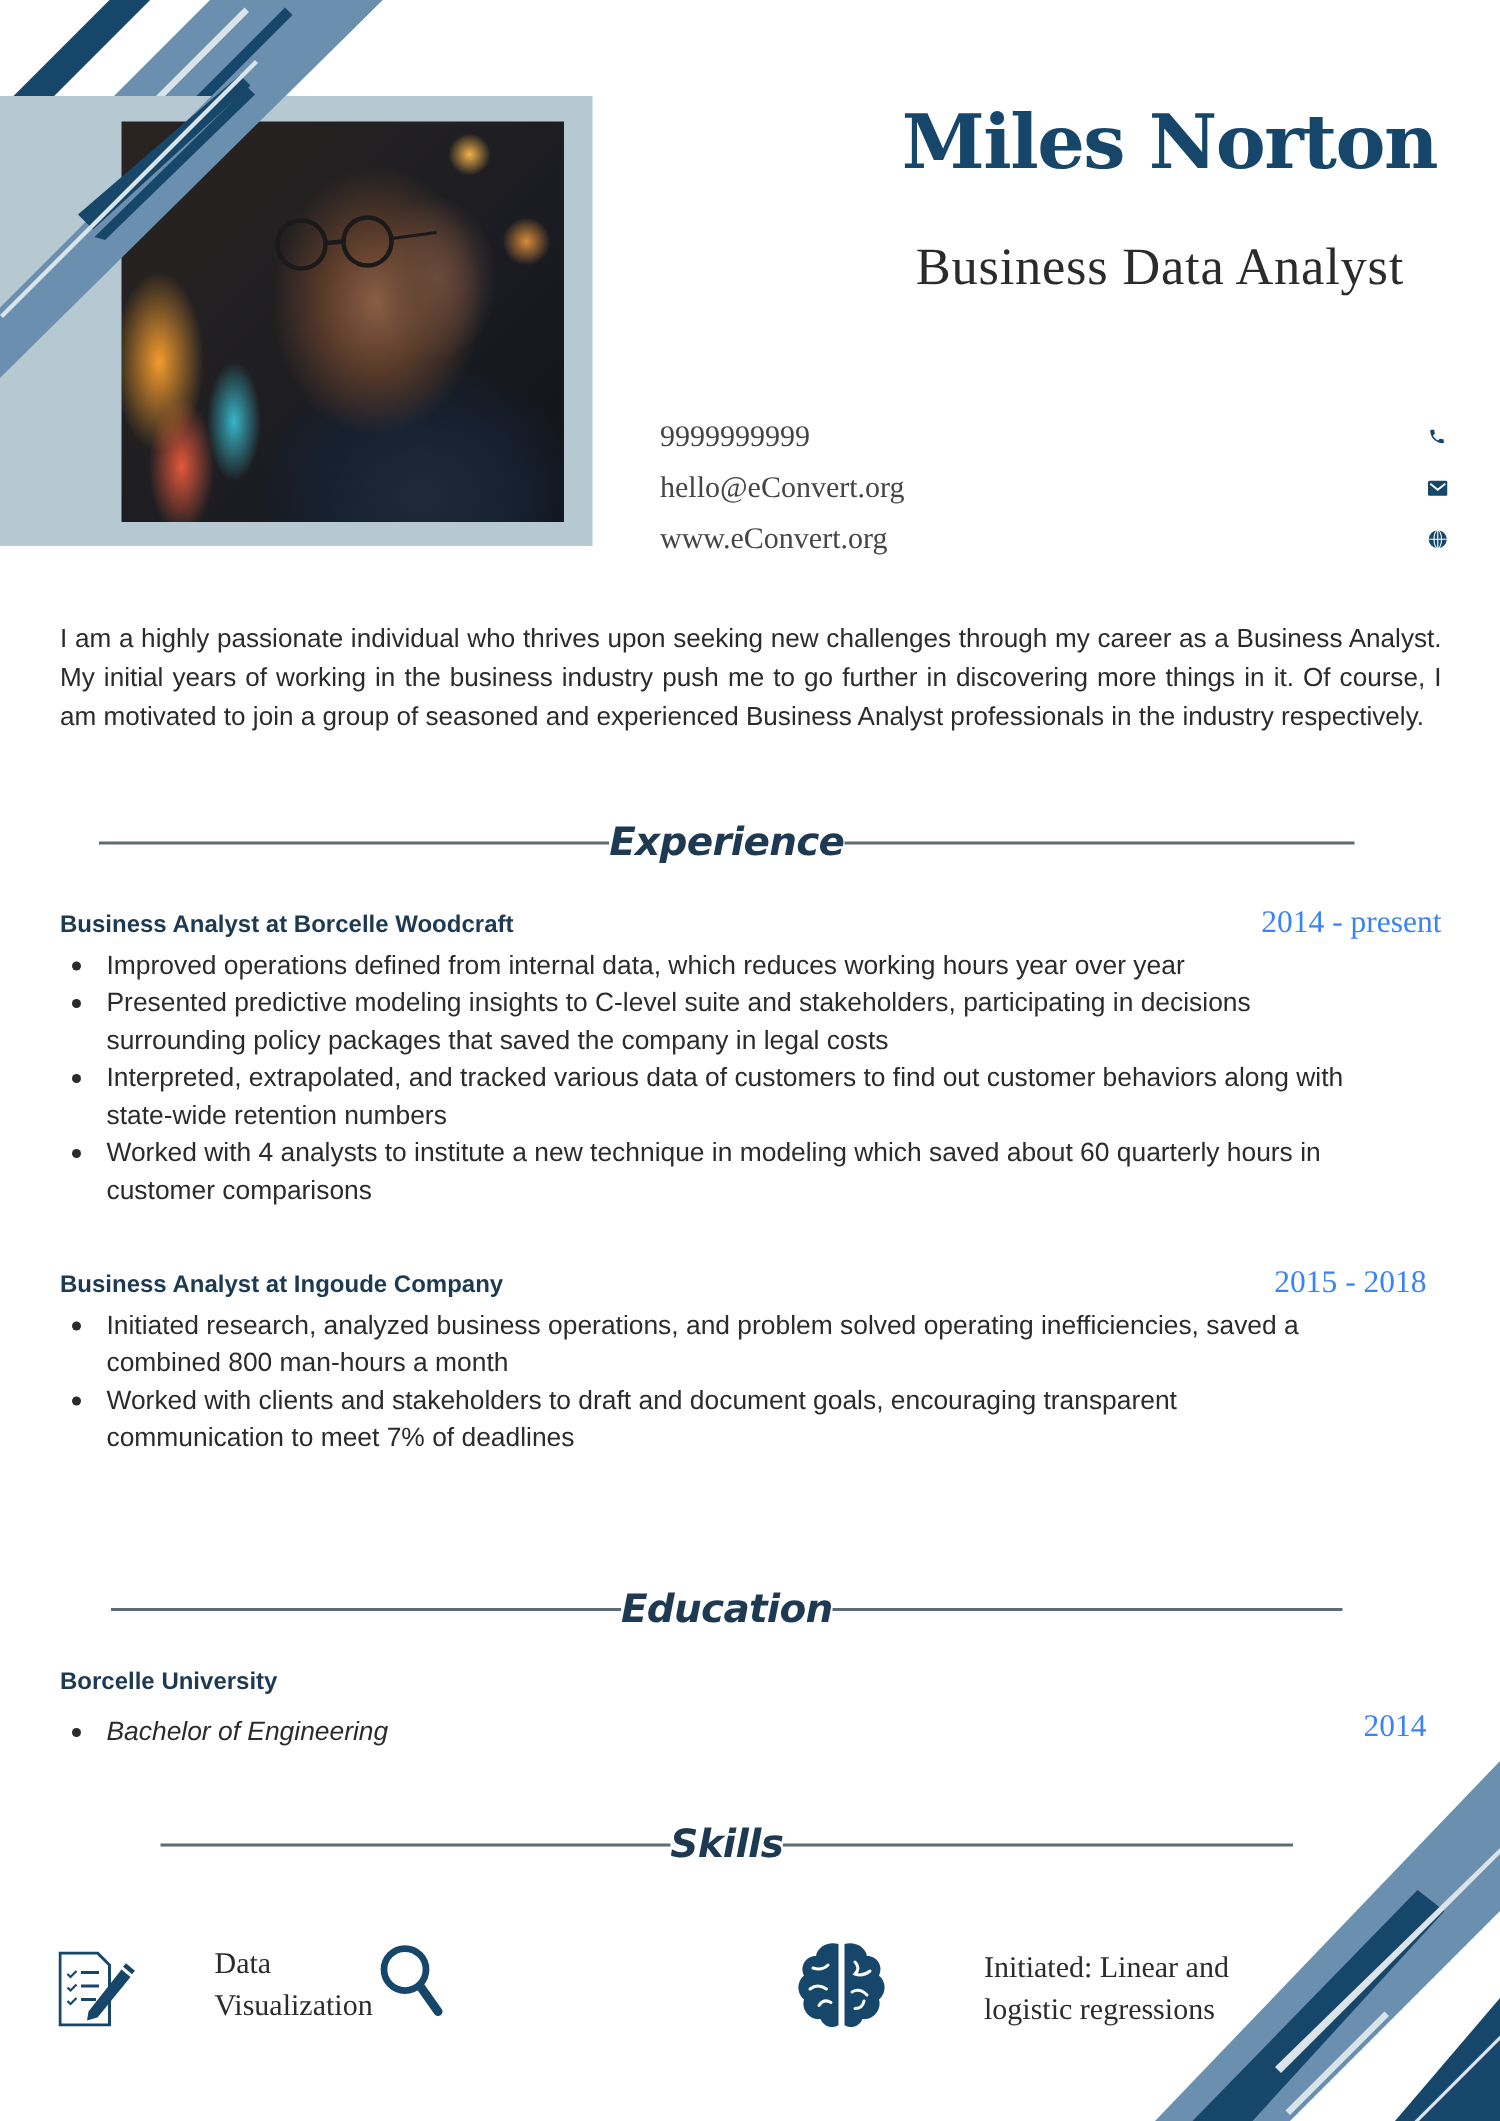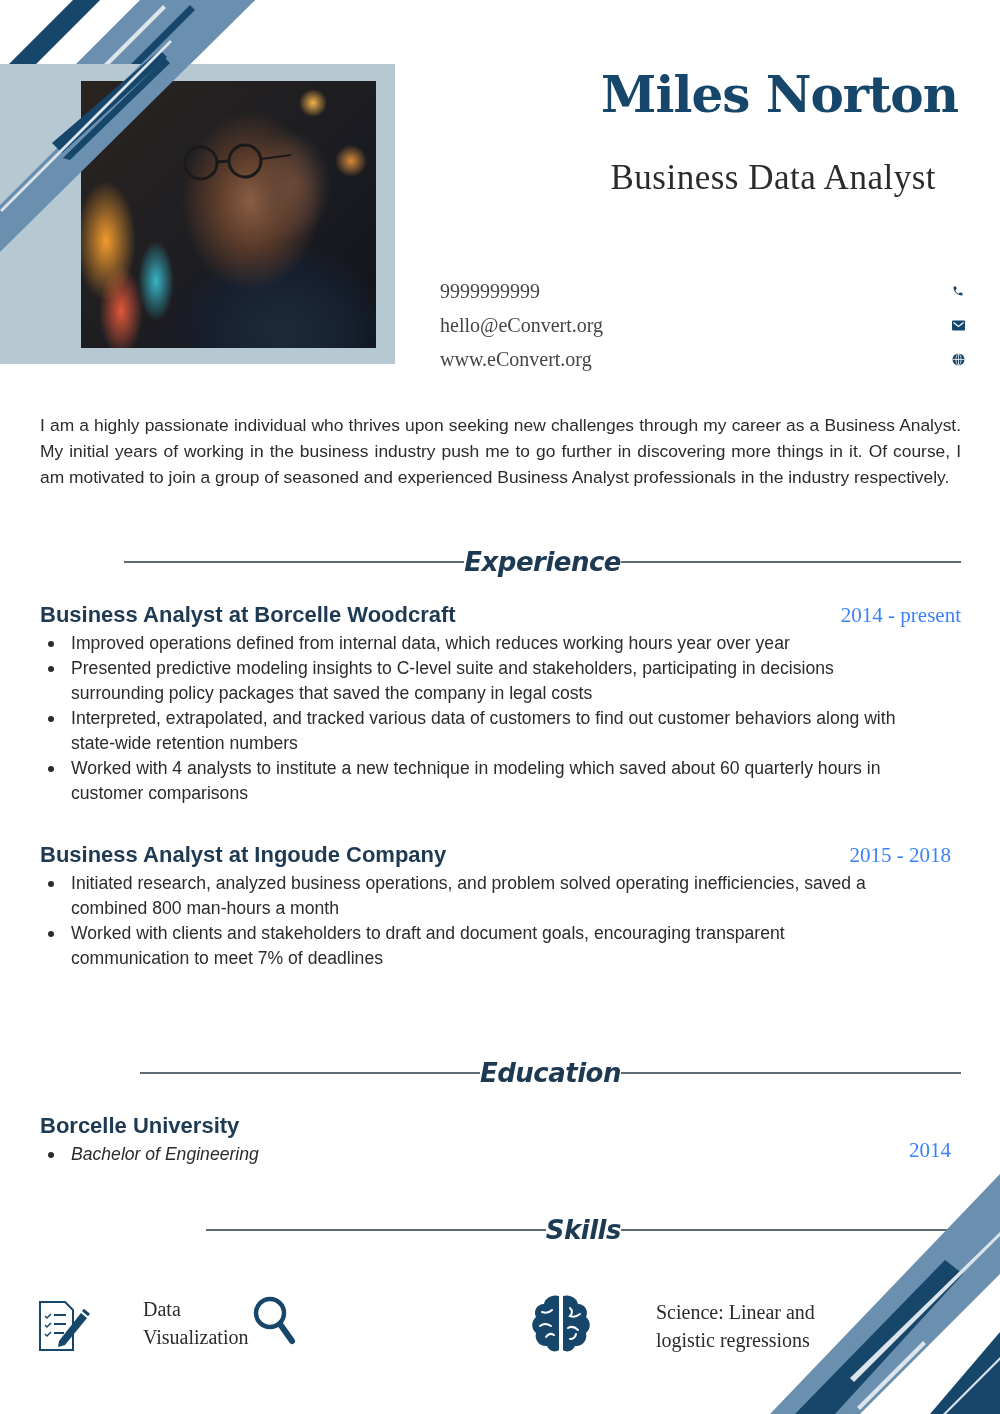--- a/index.html
+++ b/index.html
@@ -30,27 +30,27 @@
   .name { position: absolute; right: 42px; top: 70px; font-family: "DejaVu Serif", serif; font-weight: bold; font-size: 50px; color: #17466b; letter-spacing: -1px; line-height: 1; }
   .title { position: absolute; right: 64px; top: 158px; font-family: "Liberation Serif", serif; font-size: 35px; color: #2b2b2b; letter-spacing: 0.5px; text-align: right; }
 
   .contact { position: absolute; left: 440px; top: 274px; width: 525px; }
   .contact-row { display: flex; justify-content: space-between; align-items: center; height: 34px; }
   .contact-text { font-family: "Liberation Serif", serif; font-size: 20px; color: #454545; }
   .contact-icon { width: 14px; height: 14px; display: inline-flex; align-items: center; justify-content: center; }
 
   .summary { position: absolute; left: 40px; top: 412px; width: 921px; font-size: 17.4px; line-height: 26px; text-align: justify; color: #2b2b2b; }
 
-  .section-heading { position: absolute; left: 40px; width: 921px; height: 30px; display: flex; align-items: center; justify-content: flex-end; }
+  .section-heading { position: absolute; left: 24px; width: 921px; height: 30px; display: flex; align-items: center; justify-content: center; }
   .section-heading .rule { width: 340px; height: 2px; background: #5f6b73; }
   .section-heading .label { font-family: "DejaVu Sans", sans-serif; font-weight: bold; font-style: italic; font-size: 26px; color: #1d3a52; letter-spacing: -0.5px; }
 
   .job { position: absolute; left: 40px; width: 921px; }
   .job-head { display: flex; justify-content: space-between; align-items: baseline; height: 26px; }
-  .job-title { font-weight: bold; font-size: 22px; color: #1d3a52; }
+  .job-title { font-weight: bold; font-size: 16px; color: #1d3a52; }
   .job-date { font-family: "Liberation Serif", serif; font-size: 21px; color: #3b82f6; }
   .bullets { list-style: none; margin-top: 3px; }
   .bullets li { position: relative; padding-left: 31px; font-size: 17.6px; line-height: 25px; color: #2b2b2b; width: 860px; }
   .bullets li::before { content: ""; position: absolute; left: 8px; top: 10px; width: 6px; height: 6px; border-radius: 50%; background: #2b2b2b; }
   .bullets.italic li { font-style: italic; }
 
   .skill { position: absolute; display: flex; align-items: flex-end; gap: 48px; }
   .skill-text { font-family: "Liberation Serif", serif; font-size: 20px; line-height: 28px; color: #2b2b2b; }
 </style>
 </head>
@@ -197,21 +197,21 @@
   </svg>
 </div>
 
 <div class="skill" style="left:530px; top:1292px;">
   <svg width="62" height="62" viewBox="0 0 62 62">
     <path d="M29 4 C22 2 15 6 14 12 C7 12 3 19 6 25 C1 29 1 37 6 41 C4 48 10 55 17 54 C19 59 25 61 29 58 Z" fill="#17466b"></path>
     <path d="M33 4 C40 2 47 6 48 12 C55 12 59 19 56 25 C61 29 61 37 56 41 C58 48 52 55 45 54 C43 59 37 61 33 58 Z" fill="#17466b"></path>
     <path d="M12 20 q6 2 10 -2 M10 34 q5 -4 11 0 M16 45 q3 -5 8 -2 M40 16 q4 4 0 8 q5 2 10 -2 M38 36 q5 -3 10 2 M40 47 q5 0 6 -5" fill="none" stroke="#ffffff" stroke-width="2" stroke-linecap="round"></path>
   </svg>
   <div class="skill-text" style="margin-left:16px;">
-    <div>Science: Linear and</div>
+    <div>Initiated: Linear and</div>
     <div>logistic regressions</div>
   </div>
 </div>
 
 <svg class="deco deco-br" viewBox="0 0 240 240">
   <polygon points="240,0 240,100 100,240 10,240" fill="#6b8fae"></polygon>
   <polygon points="190,86 203,99 95,210 60,240 38,240 20,240" fill="none"></polygon>
   <polygon points="185,86 203,100 75,240 35,240" fill="#17466b"></polygon>
   <polygon points="240,58 240,62 94,208 90,204" fill="#dbe4ea"></polygon>
   <polygon points="163,167 166,170 100,236 97,233" fill="#dbe4ea"></polygon>

